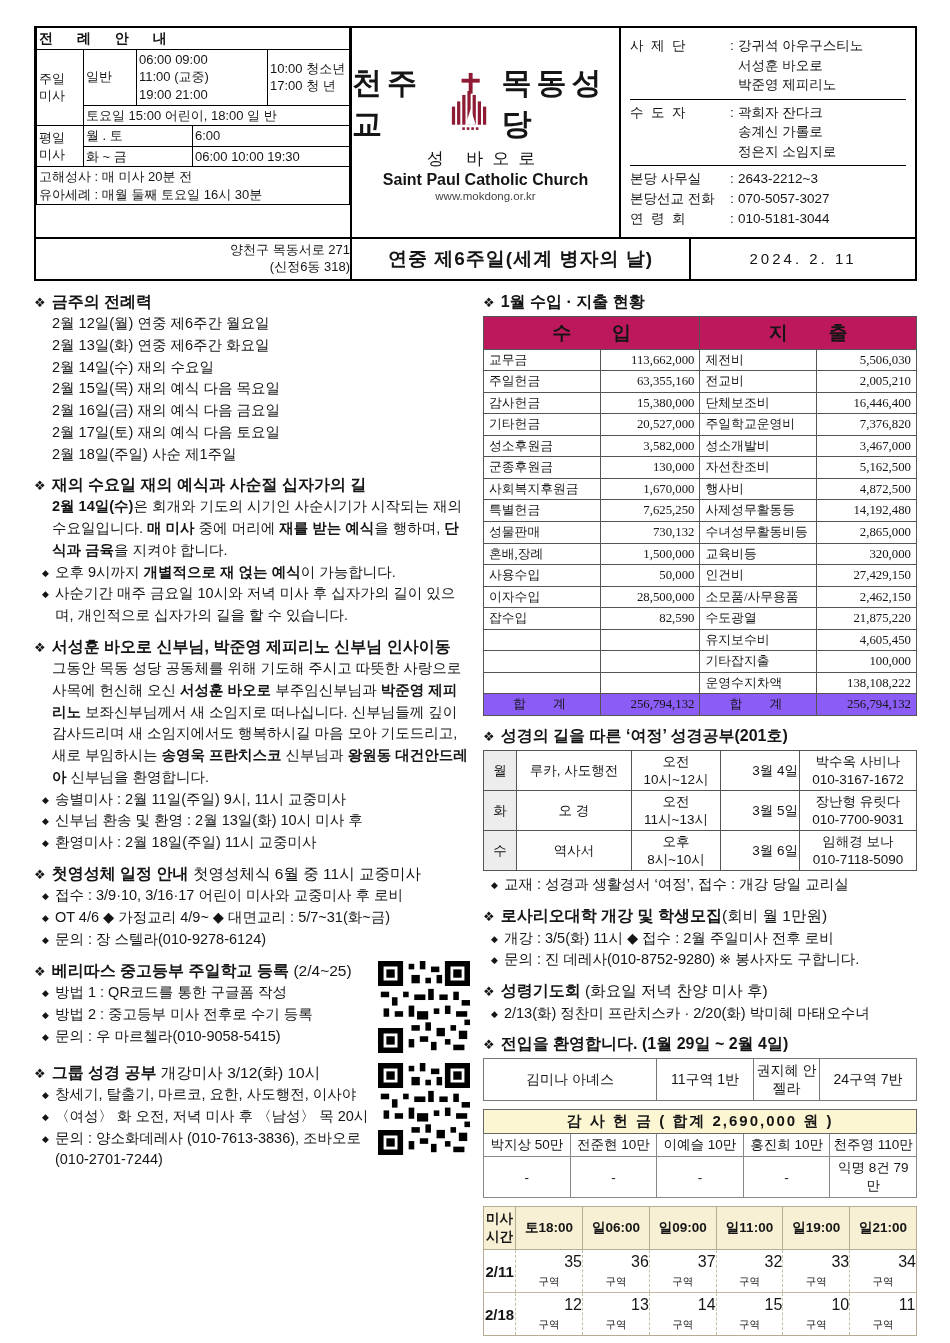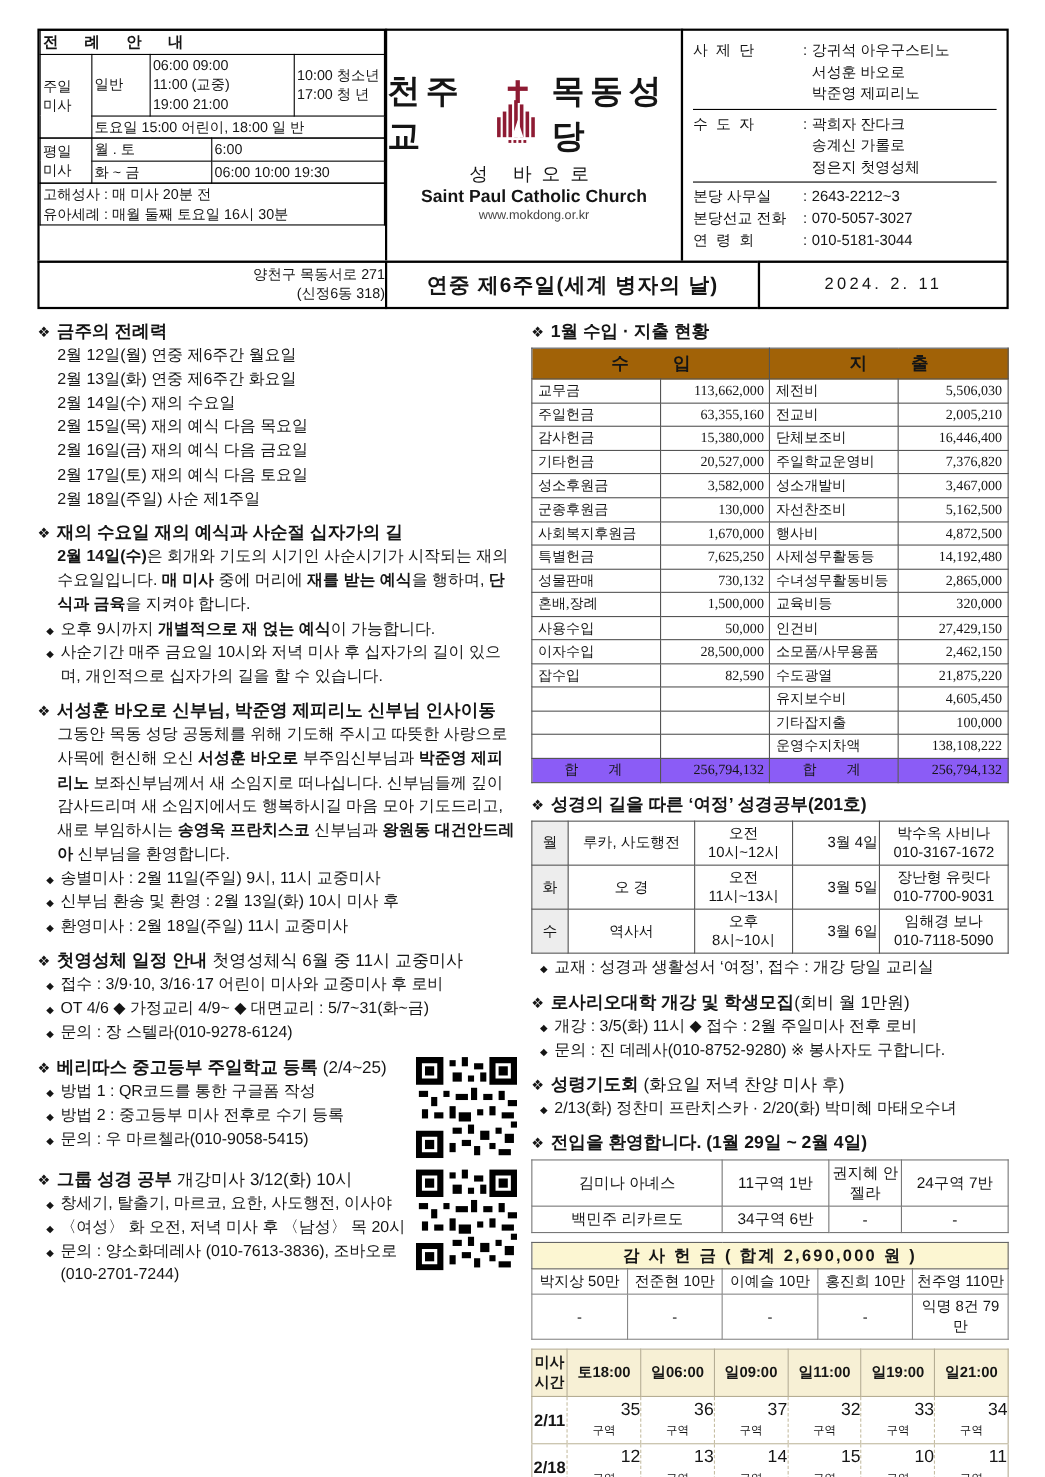--- a/index.html
+++ b/index.html
@@ -56,21 +56,21 @@
   .bullet{display:flex;gap:6px;margin-left:8px;font-size:14.5px;line-height:1.5;}
   .bl{font-size:9px;margin-top:5px;flex:none;}
   .flexsec{display:flex;gap:8px;}
   .flexsec .fcontent{flex:1;}
   .qr{width:92px;height:92px;flex:none;margin-top:2px;}
 
   
   table.fin{width:100%;border-collapse:collapse;font-family:"Liberation Serif","DejaVu Serif",serif;
             font-size:12.8px;margin-top:3px;}
   .fin td,.fin th{border:1px solid #555;padding:1px 5px;line-height:1.45;}
-  .fin th{background:#a16207;font-size:16px;letter-spacing:18px;font-weight:700;padding:2px 0 2px 18px;text-align:center;}
+  .fin th{background:#be185d;font-size:19px;letter-spacing:18px;font-weight:700;padding:2px 0 2px 18px;text-align:center;}
   .fin .nm{text-align:left;width:27%;}
   .fin .vl{text-align:right;width:23%;}
   .fin .tot td{background:#8b5cf6;}
   .fin .tl{text-align:center;letter-spacing:12px;padding-left:12px;}
 
   
   table.jt{width:100%;border-collapse:collapse;font-size:13.5px;text-align:center;margin-top:3px;}
   .jt td{border:1px solid #555;padding:2px 1px;line-height:1.3;}
   .jt .day{background:#ededed;width:30px;}
   .jt .book{width:112px;} .jt .time{width:86px;} .jt .date{width:76px;text-align:right;}
@@ -252,21 +252,21 @@
         </div>
       </div>
       <div class="cl-sec">
         <div class="cl-row">
           <span class="cl-label">수  도  자</span>
           <span class="colon">:</span>
           <div class="cl-names">
 
           <div>곽희자 잔다크</div>
               <div>송계신 가롤로</div>
-              <div>정은지 첫영성체</div>
+              <div>정은지 소임지로</div>
             </div>
         </div>
       </div>
       <div class="cl-sec">
         <div>
 
         <div class="ph-row">
             <span class="ph-label">본당 사무실</span>
             <span class="colon">:</span>
             <span>2643-2212~3</span>
@@ -649,26 +649,20 @@
           <b>전입을 환영합니다. (1월 29일 ~ 2월 4일)</b>
           </div>
         <table class="wt">
           <tbody>
 
           <tr>
               <td class="c1">김미나 아녜스</td>
               <td class="c2 dotv">11구역 1반</td>
               <td class="c3 dotv">권지혜 안젤라</td>
               <td class="c4 dotv">24구역 7반</td>
-            </tr>
-              <tr>
-              <td class="c1">백민주 리카르도</td>
-              <td class="c2 dotv">34구역 6반</td>
-              <td class="c3 dotv">-</td>
-              <td class="c4 dotv">-</td>
             </tr>
             </tbody>
         </table>
       </section>
 
       <section class="sec">
         <table class="tt">
           <thead>
             <tr>
                 <th colspan="5">감 사 헌 금 ( 합계  2,690,000 원 )</th>

